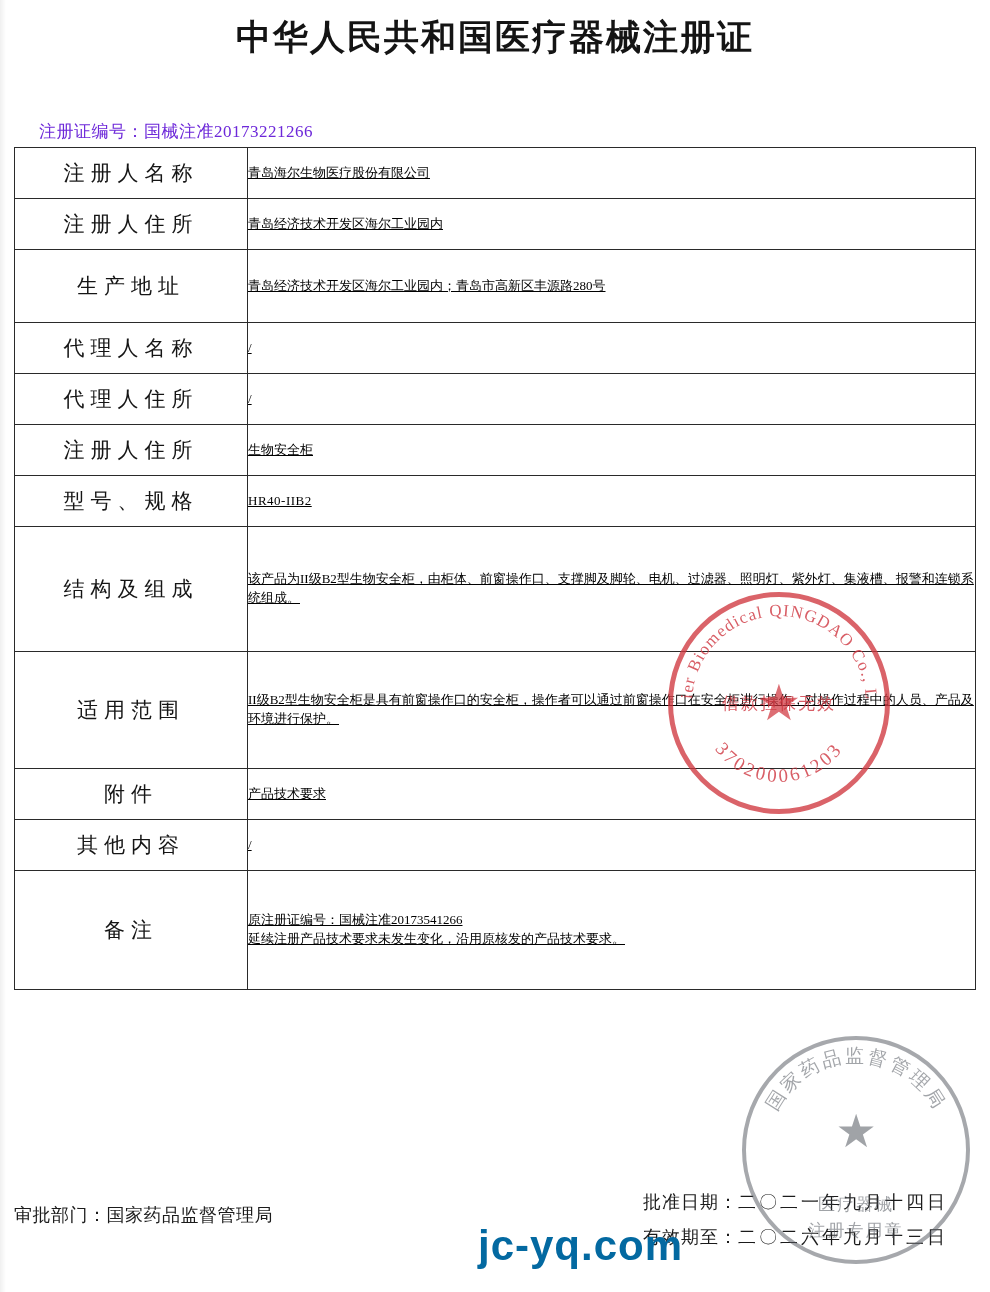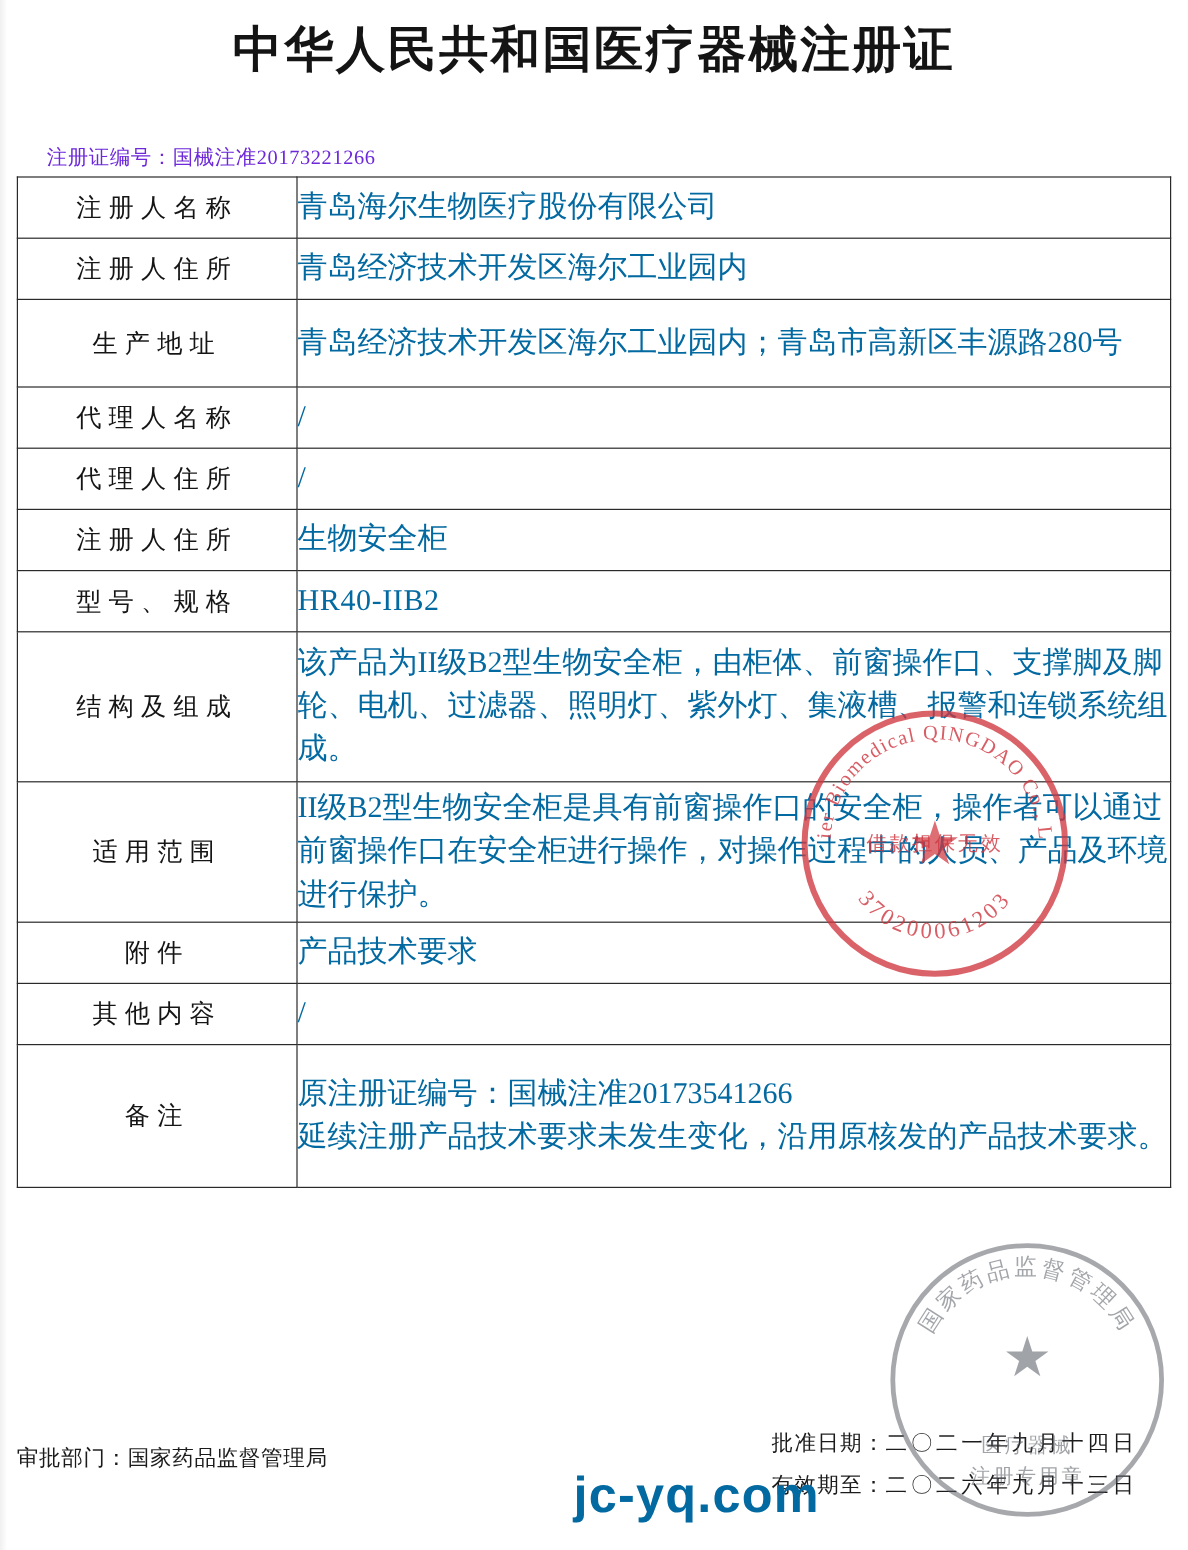--- a/index.html
+++ b/index.html
@@ -19,21 +19,21 @@
   .page {
     position: relative;
     width: 990px;
     height: 1292px;
     box-sizing: border-box;
   }
 
   
   .doc-title {
     text-align: center;
-    font-size: 41px;
+    font-size: 35px;
     font-weight: 700;
     letter-spacing: 2px;
     padding-top: 14px;
     color: #141414;
     font-family: "Liberation Serif", "DejaVu Serif", serif;
   }
 
   
   .reg-line {
     position: absolute;
@@ -61,25 +61,26 @@
   .lbl {
     width: 232px;
     text-align: center;
     font-size: 21px;
     letter-spacing: 6px;
     padding: 10px 6px 10px 12px;
     color: #151515;
     white-space: nowrap;
   }
   .val {
-    font-size: 25px;
+    font-size: 13px;
     padding: 10px 14px;
     line-height: 1.38;
-    color: #0369a1;
+    color: #000000;
     word-break: break-all;
+    text-decoration: underline;
   }
   .val.mono {
     font-family: "Liberation Serif", "DejaVu Serif", serif;
     letter-spacing: 0.5px;
   }
   .val.multiline {
     line-height: 1.45;
   }
   .row-h1 td { height: 50px; }
   .row-h2 td { height: 72px; }

